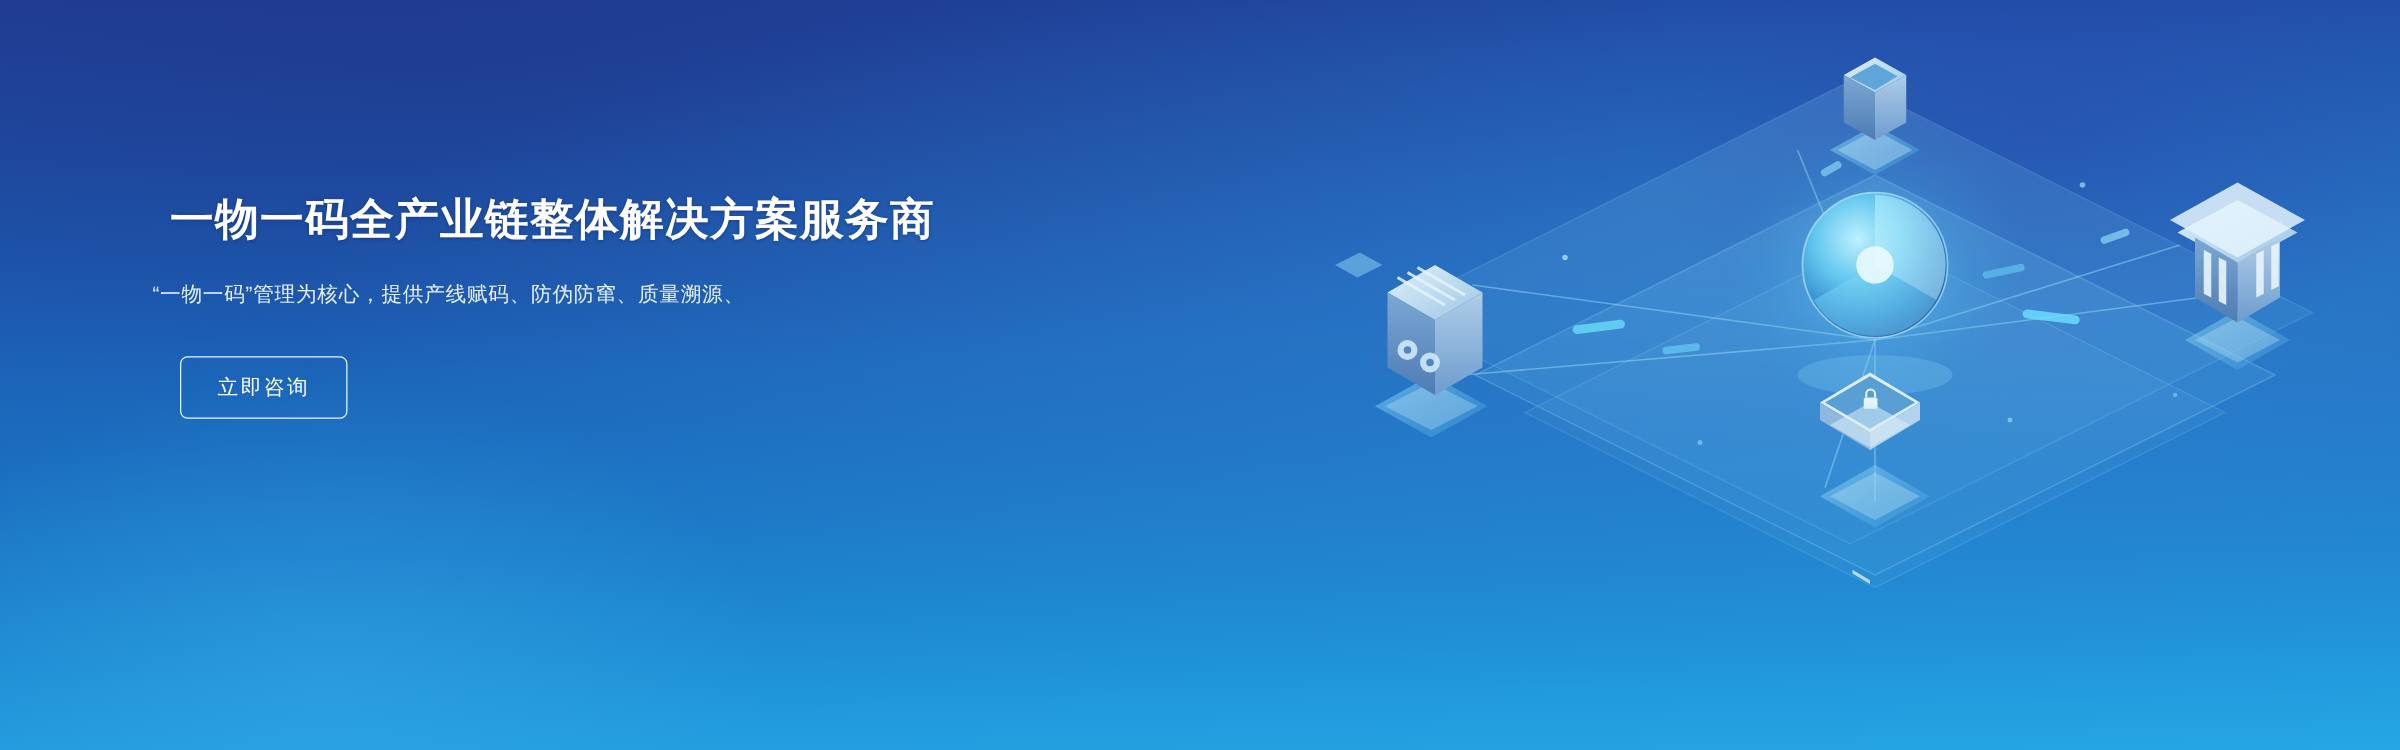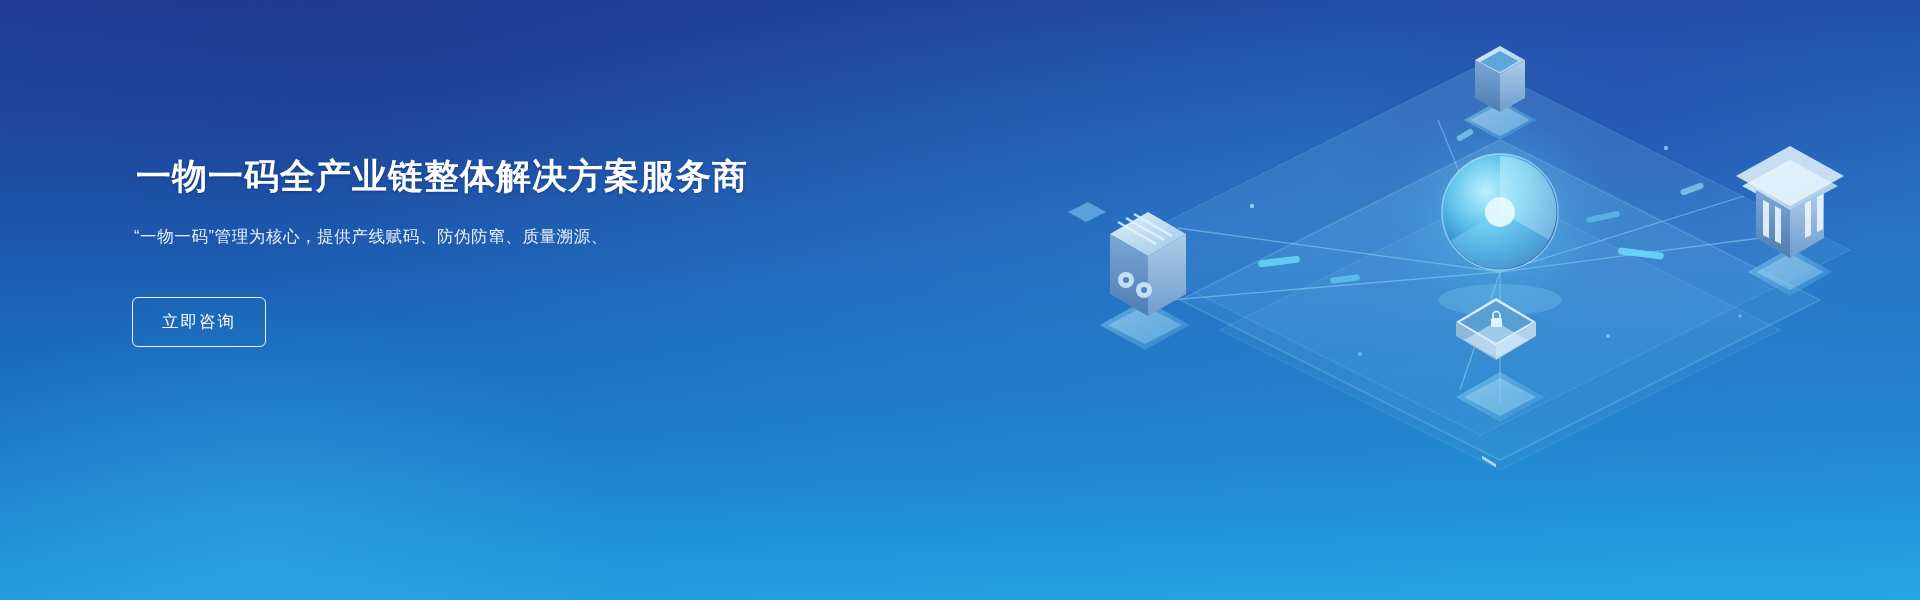--- a/index.html
+++ b/index.html
@@ -44,32 +44,32 @@
     margin:18px;
     font-size:35px;
     line-height:1.25;
     font-weight:bold;
     color:#ffffff;
     letter-spacing:1px;
     text-shadow:0 1px 3px rgba(8,24,70,0.35);
     white-space:nowrap;
   }
   .subline{
-    margin:16px;
+    margin:4px;
     font-size:16.5px;
     line-height:32px;
     color:#e8f1fb;
     letter-spacing:0.6px;
     white-space:nowrap;
   }
   .sub-wrap{margin-top:22px;}
   .cta{
     display:inline-block;
     margin-top:29px;
-    margin-left:14px;
+    margin-left:26px;
     padding:13px 29px;
     border:1px solid rgba(255,255,255,0.92);
     border-radius:6px;
     color:#ffffff;
     font-size:16.5px;
     letter-spacing:2px;
     background:transparent;
     cursor:pointer;
     text-decoration:none;
   }

